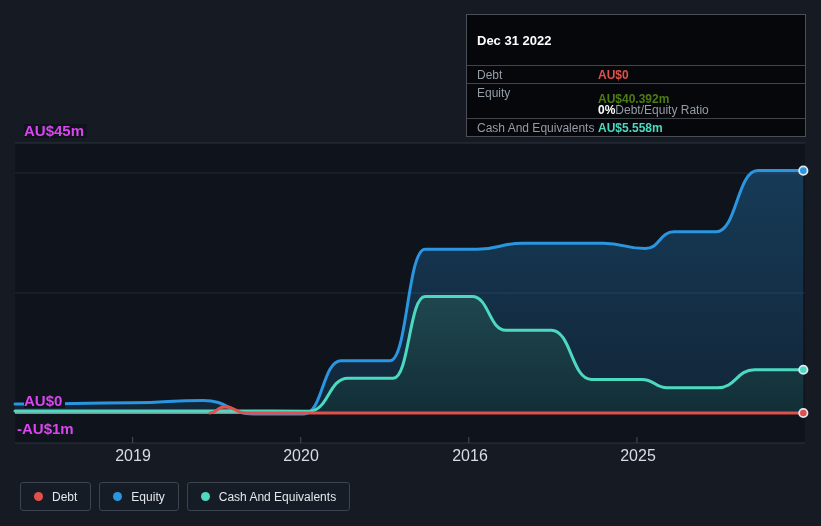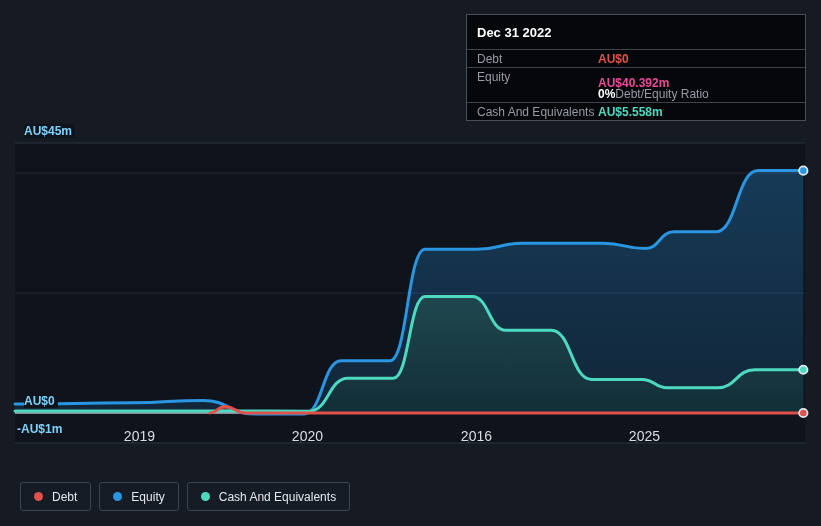--- a/index.html
+++ b/index.html
@@ -7,38 +7,38 @@
     width:821px;height:526px;position:relative;overflow:hidden;
     background:#151a23;
     font-family:"Liberation Sans",sans-serif;
     -webkit-font-smoothing:antialiased;
   }
   .stage{position:absolute;inset:0;}
   #chart-svg{position:absolute;left:0;top:0;}
 
   
   .y-label{
-    position:absolute;font-size:12px;font-weight:700;color:#7dd3fc;
+    position:absolute;font-size:15px;font-weight:700;color:#d946ef;
     background:#0e131c;padding:0 3px 0 0;line-height:14px;
   }
   .y-label-45{left:24px;top:124px;}
   .y-label-0{left:24px;top:394px;}
   .y-label-neg5{left:17px;top:422px;background:transparent;}
   .x-label{
-    position:absolute;top:429px;width:44px;text-align:right;
-    font-size:14px;color:#d9dde2;line-height:14px;
+    position:absolute;top:449px;width:44px;text-align:center;
+    font-size:16px;color:#d9dde2;line-height:14px;
   }
 
   
   .tooltip{
     position:absolute;left:466px;top:14px;width:340px;
     background:#05070b;border:1px solid #4a4f57;box-sizing:border-box;
   }
   .tt-title{
-    height:26px;line-height:27px;padding:4px 10px;
+    height:26px;line-height:27px;padding:12px 10px;
     font-size:13px;font-weight:700;color:#ffffff;
   }
   .tt-row{
     display:flex;align-items:center;height:17px;padding:0 10px;
     font-size:12px;
   }
   .tt-row.sep{border-top:1px solid #3e444c;}
   .tt-label{width:121px;flex:0 0 121px;color:#959ca5;}
   .tt-value{font-weight:700;}
   .tt-ratio-bold{font-weight:700;color:#ffffff;}
@@ -106,21 +106,21 @@
   <div class="x-label" style="left:616px">2025</div>
 
   <div class="tooltip">
     <div class="tt-title">Dec 31 2022</div>
     <div class="tt-row sep">
       <span class="tt-label">Debt</span>
       <span class="tt-value" style="color: rgb(224, 81, 75);">AU$0</span>
     </div>
     <div class="tt-row sep">
       <span class="tt-label">Equity</span>
-      <span class="tt-value" style="color: #ec4899; margin-top: 12px;">AU$40.392m</span>
+      <span class="tt-value" style="color: #4d7c0f; margin-top: 12px;">AU$40.392m</span>
     </div>
     <div class="tt-row">
       <span class="tt-label"></span>
       <span class="tt-ratio-bold">0%</span>
       <span class="tt-ratio-text">Debt/Equity Ratio</span>
     </div>
     <div class="tt-row sep">
       <span class="tt-label">Cash And Equivalents</span>
       <span class="tt-value" style="color: rgb(77, 217, 192);">AU$5.558m</span>
     </div>

